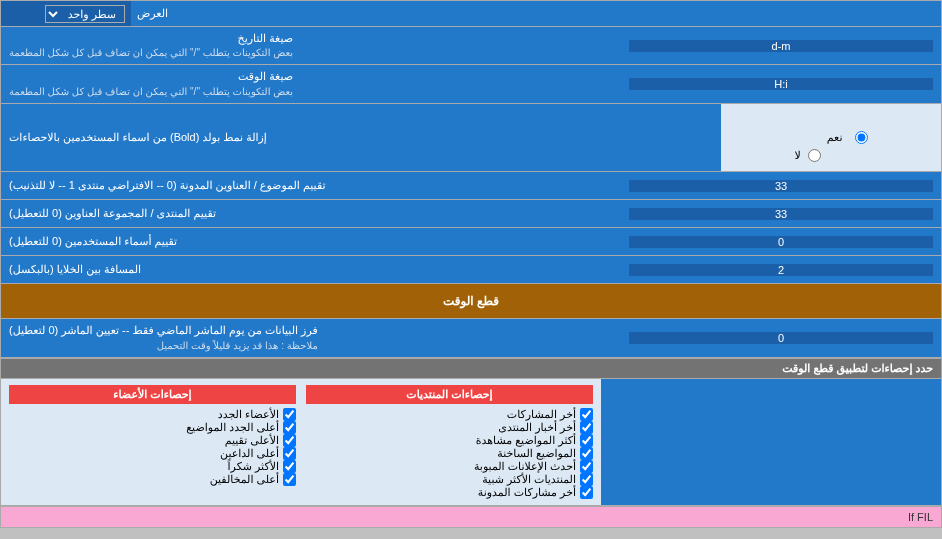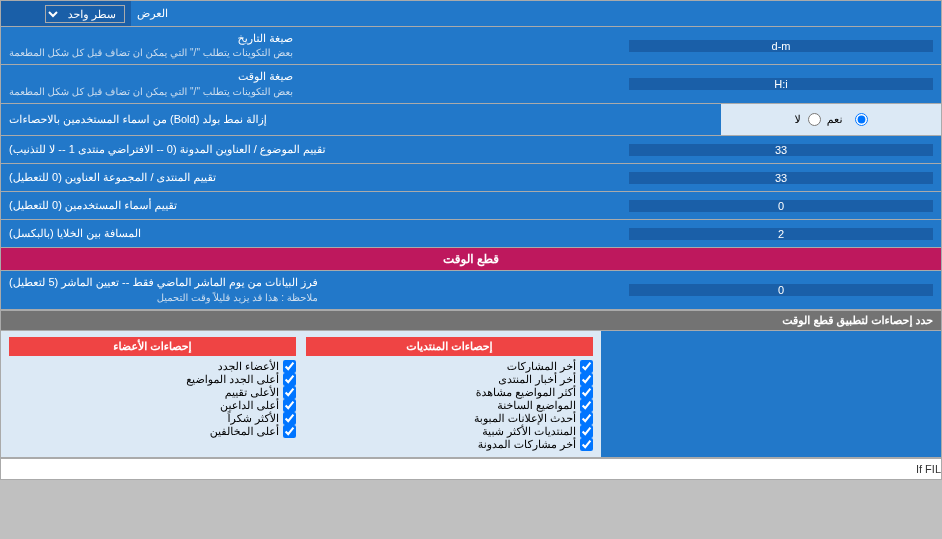--- a/index.html
+++ b/index.html
@@ -41,25 +41,25 @@
     .input-field {
       background: #1a5fa8;
       border: none;
       color: #fff;
       font-size: 11px;
       text-align: center;
       width: 100%;
       outline: none;
     }
     .section-header {
-      background: #be185d;
+      background: #a16207;
       color: #fff;
       font-weight: bold;
       font-size: 12px;
-      padding: 4px 8px;
+      padding: 10px 8px;
       text-align: center;
       border-bottom: 1px solid #aaa;
     }
     .row-عرض {
       min-height: 26px;
     }
     .عرض-label {
       flex: 1;
       background: #2278c9;
       color: #fff;
@@ -161,21 +161,21 @@
     </div>
   </div>
 
   <div class="row">
     <div class="label-cell" style="width:220px; justify-content:center; background:#dce9f5; color:#000;">
       <div class="radio-row">
         <label style="font-size:11px; display:flex; align-items:center; gap:12px;">
           <input type="radio" name="bold" value="yes" checked="" style="">
           <span>نعم</span>
         </label>
-        <label style="font-size:11px; display:flex; align-items:center; gap:7px;">
+        <label style="font-size:11px; display:flex; align-items:center; gap:7px;margin-top:36px;">
           <input type="radio" name="bold" value="no" style="">
           <span>لا</span>
         </label>
       </div>
     </div>
     <div class="label-cell label-cell-wide">إزالة نمط بولد (Bold) من اسماء المستخدمين بالاحصاءات</div>
   </div>
 
   <div class="row">
     <div class="label-cell label-cell-narrow">
@@ -206,21 +206,21 @@
   </div>
 
   <div class="section-header">قطع الوقت</div>
 
   <div class="row">
     <div class="label-cell label-cell-narrow">
       <input class="input-field" type="text" value="0" style="">
     </div>
     <div class="label-cell label-cell-wide">
       <div>
-        <div>فرز البيانات من يوم الماشر الماضي فقط -- تعيين الماشر (5 لتعطيل)</div>
+        <div>فرز البيانات من يوم الماشر الماضي فقط -- تعيين الماشر (0 لتعطيل)</div>
         <div style="font-size:10px; color:#cde;">ملاحظة : هذا قد يزيد قليلاً وقت التحميل</div>
       </div>
     </div>
   </div>
 
   <div class="stats-header-row">
     <span>حدد إحصاءات لتطبيق قطع الوقت</span>
   </div>
 
   <div style="display:flex; direction:rtl; background:#dce9f5; border-bottom:1px solid #aaa;">
@@ -285,17 +285,17 @@
         </div>
         <div class="checkbox-item">
           <input type="checkbox" checked="" style="">
           <span>أعلى المخالفين</span>
         </div>
       </div>
 
     </div>
   </div>
 
-  <div style="background:#ffffff; padding:4px 0; font-size:11px; color:#333; border-top:1px solid #aaa;">
+  <div style="background:#f9a8d4; padding:4px 8px; font-size:11px; color:#333; border-top:1px solid #aaa;">
     <span>If FIL</span>
   </div>
 
 </div>
 
 </body></html>

